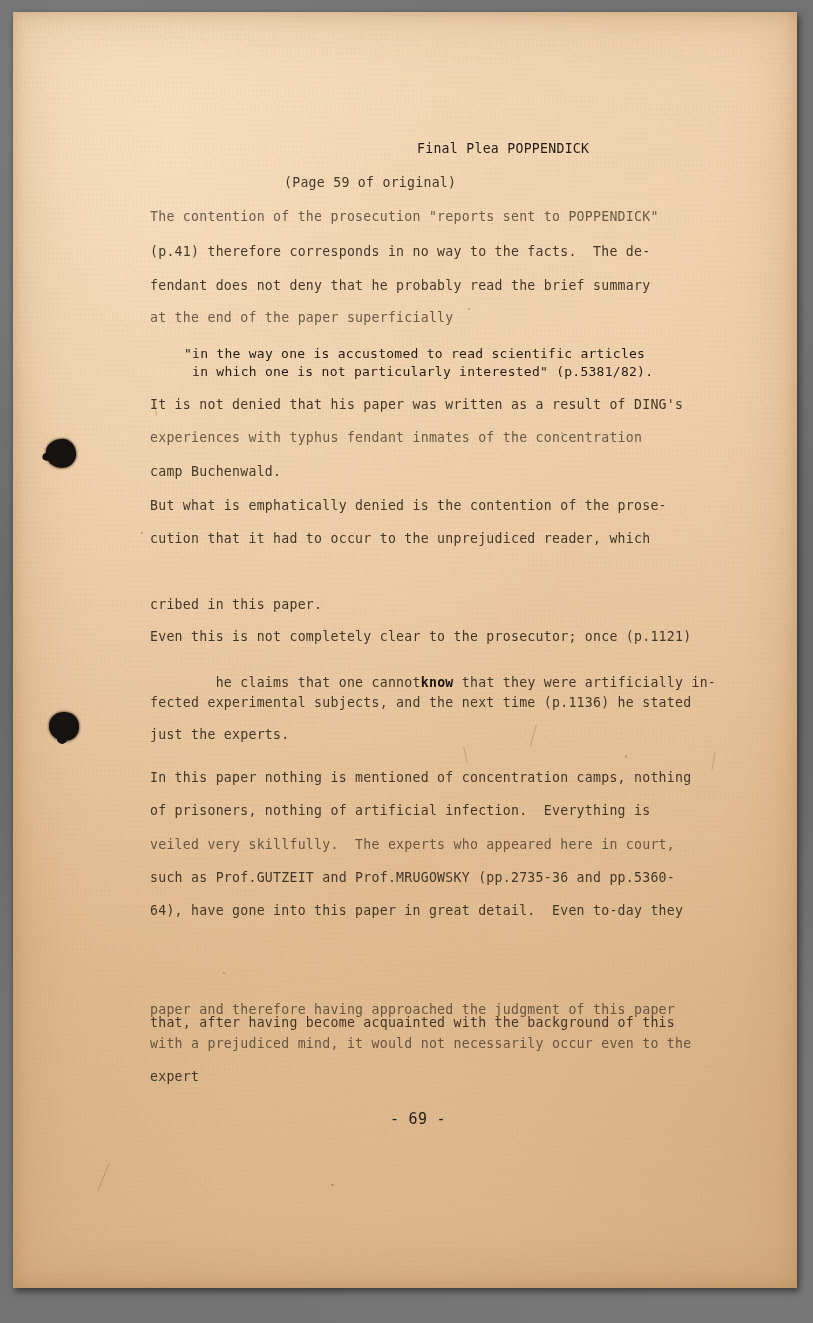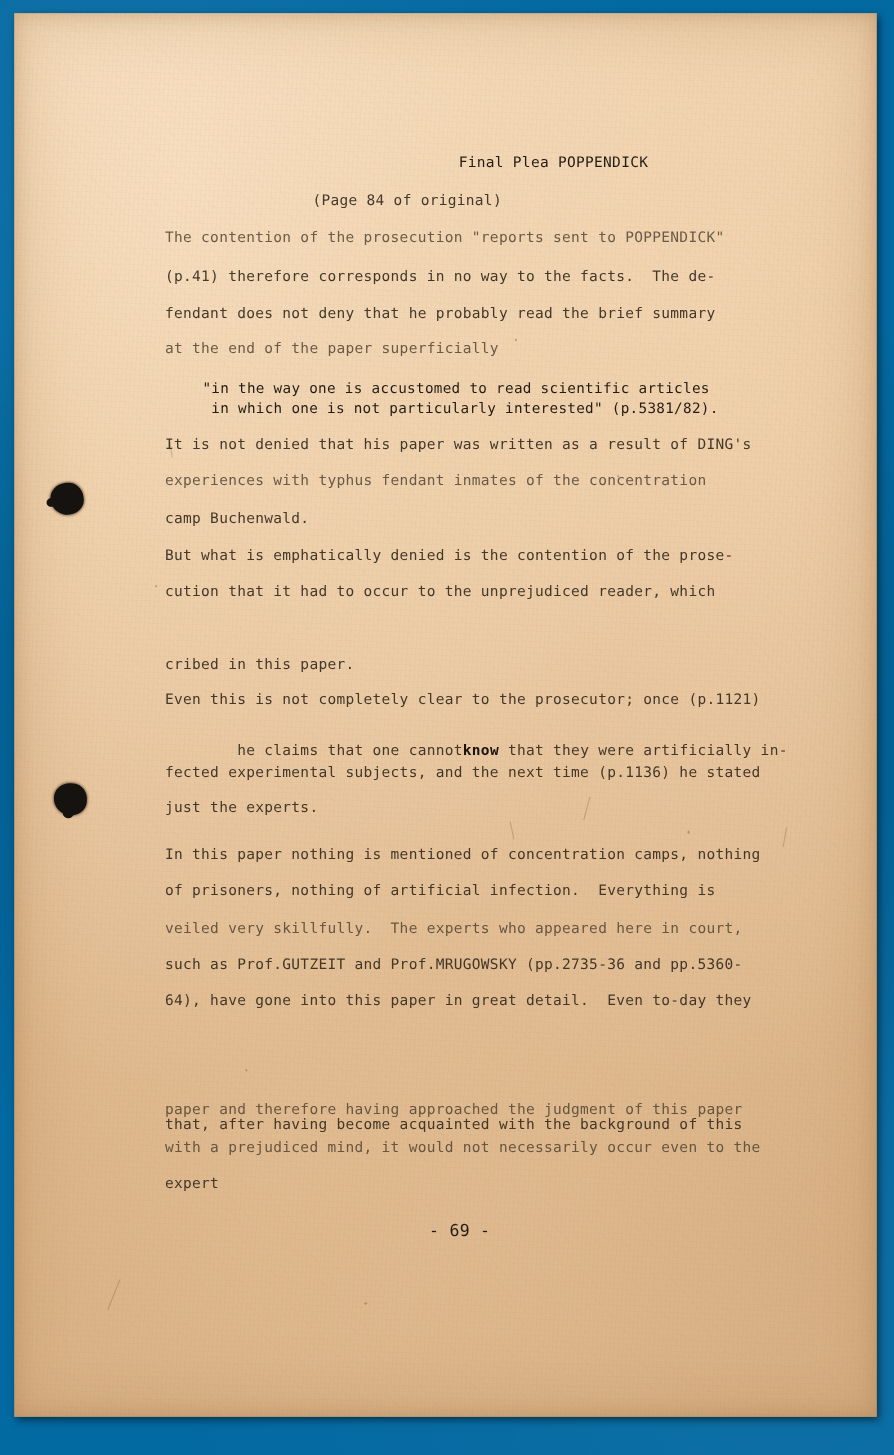--- a/index.html
+++ b/index.html
@@ -5,21 +5,21 @@
 <style>
   html, body {
     margin: 0;
     padding: 0;
     background: #2e2e2c;
   }
   #scan {
     position: relative;
     width: 813px;
     height: 1323px;
-    background: #0369a1;
+    background: #737373;
     overflow: hidden;
     font-family: "DejaVu Sans Mono", "Liberation Mono", monospace;
   }
   
   #scan::before {
     content: "";
     position: absolute;
     inset: 0;
     background:
       radial-gradient(circle at 12% 8%, rgba(255,255,255,0.05), transparent 36%),
@@ -156,21 +156,21 @@
     <div class="scratch" style="left:142px;top:390px;width:1px;height:14px;transform:rotate(-8deg);"></div>
     <div class="scratch" style="left:700px;top:740px;width:1px;height:18px;transform:rotate(10deg);"></div>
 
     <div class="punch p1"></div>
     <div class="punch p2"></div>
 
     <div class="typed">
 
       <div class="line title ink-dark" style="left:404px;top:130px;">Final Plea POPPENDICK</div>
 
-      <div class="line ink-mid" style="left:271px;top:164px;">(Page 84 of original)</div>
+      <div class="line ink-mid" style="left:271px;top:164px;">(Page 59 of original)</div>
 
       <div class="line ink-light" style="left:137px;top:198px;">The contention of the prosecution "reports sent to POPPENDICK"</div>
       <div class="line ink-mid" style="left:137px;top:233px;">(p.41) therefore corresponds in no way to the facts.  The de-</div>
       <div class="line ink-mid" style="left:137px;top:267px;">fendant does not deny that he probably read the brief summary</div>
       <div class="line ink-light" style="left:137px;top:299px;">at the end of the paper superficially</div>
 
       <div class="line quote-line ink-dark" style="left:171px;top:335px;">"in the way one is accustomed to read scientific articles</div>
       <div class="line quote-line ink-dark" style="left:171px;top:353px;"> in which one is not particularly interested" (p.5381/82).</div>
 
       <div class="line ink-mid" style="left:137px;top:386px;">It is not denied that his paper was written as a result of DING's</div>

